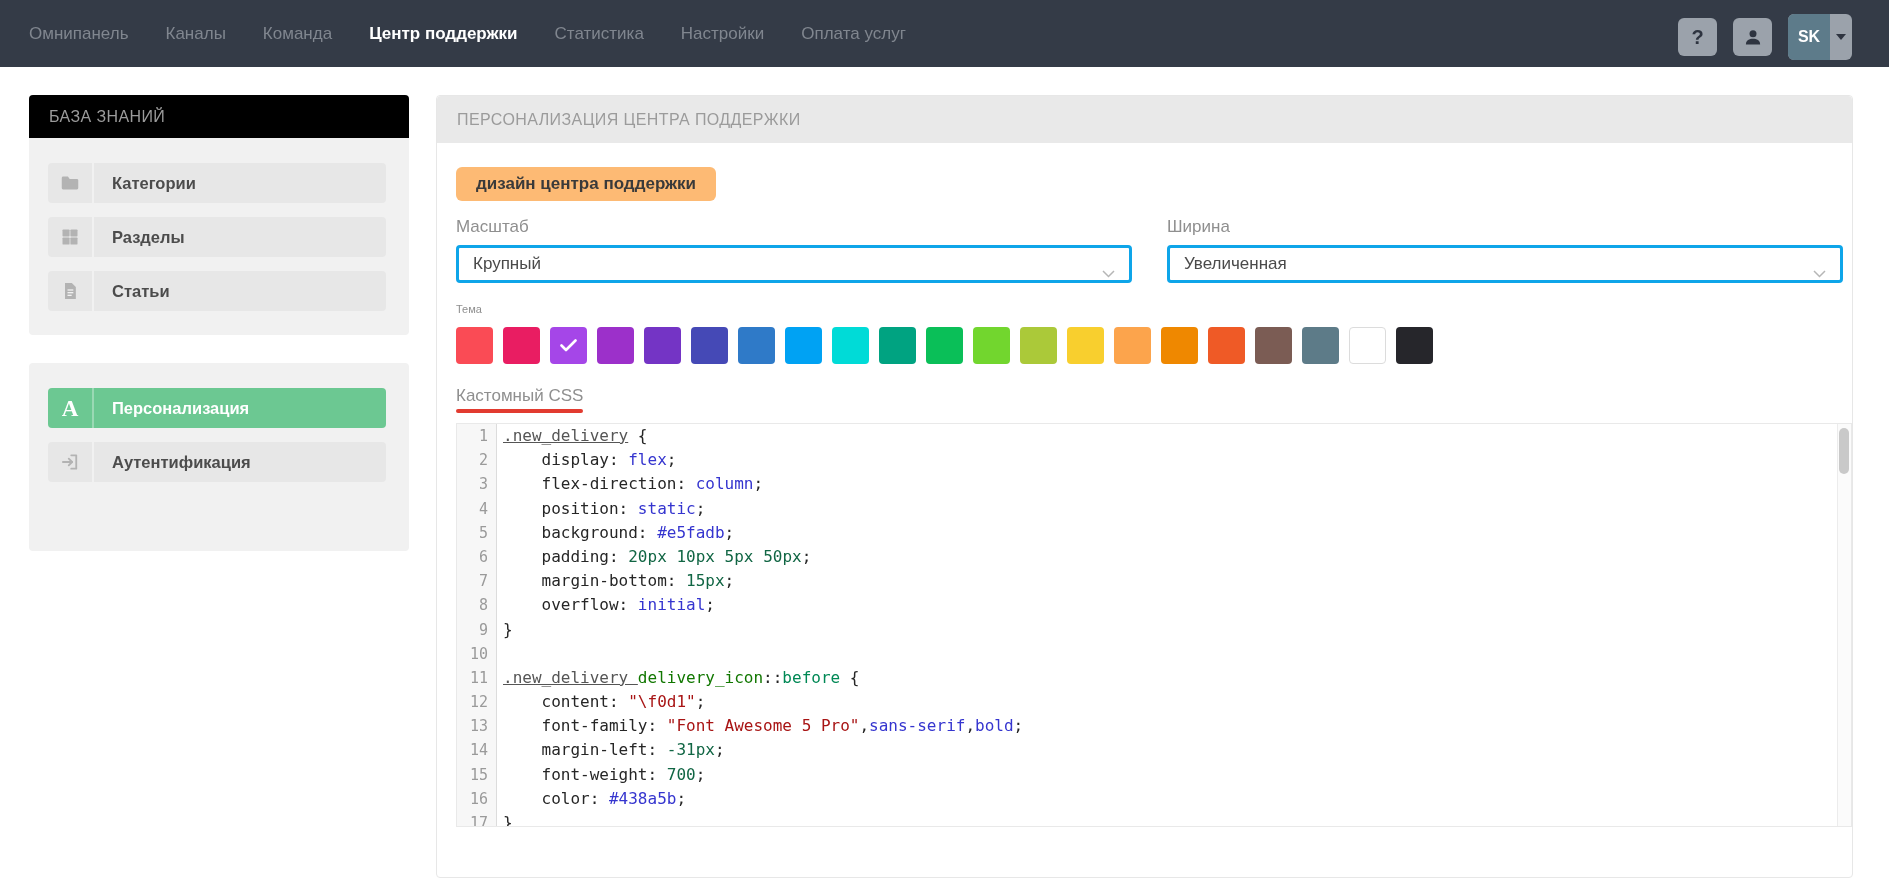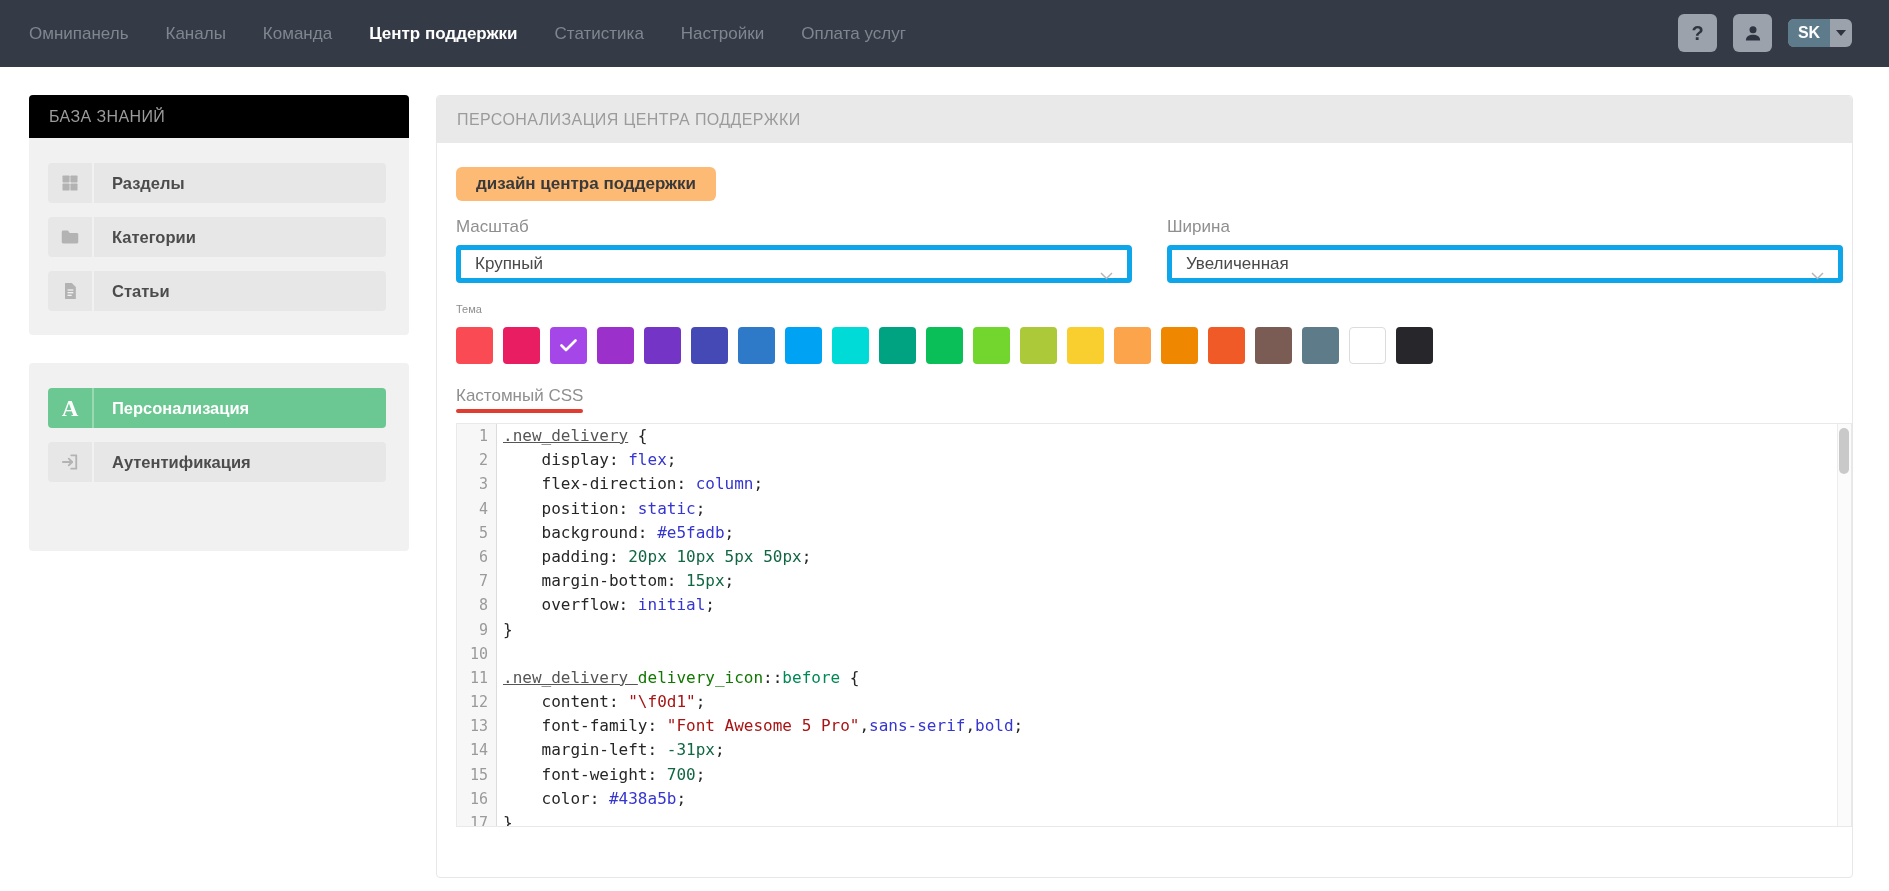--- a/index.html
+++ b/index.html
@@ -6,21 +6,21 @@
   html,body { width:1889px; height:891px; background:#ffffff; font-family:"Liberation Sans", sans-serif; overflow:hidden; }
 
   
   .topbar { position:absolute; left:0; top:0; width:1889px; height:67px; background:#343b47; display:flex; align-items:center; }
   .topnav { display:flex; align-items:center; gap:37px; padding-left:29px; }
   .topnav a { font-size:17px; color:#80868f; text-decoration:none; cursor:pointer; white-space:nowrap; }
   .topnav a.active { color:#ffffff; font-weight:bold; }
   .topbar-right { position:absolute; right:37px; top:14px; display:flex; gap:16px; align-items:center; }
   .tb-btn { width:39px; height:38px; border:none; border-radius:6px; background:#9ba2ab; color:#2e3440; font-size:20px; font-weight:bold; display:flex; align-items:center; justify-content:center; cursor:pointer; font-family:"Liberation Sans",sans-serif; }
   .tb-btn svg { display:block; }
-  .account-btn { height:28px; border:none; border-radius:6px; background:#9ba2ab; display:flex; align-items:stretch; overflow:hidden; cursor:pointer; padding:0; }
+  .account-btn { height:46px; border:none; border-radius:6px; background:#9ba2ab; display:flex; align-items:stretch; overflow:hidden; cursor:pointer; padding:0; }
   .account-initials { width:42px; background:#5d7b8a; color:#ffffff; font-size:16px; font-weight:bold; display:flex; align-items:center; justify-content:center; font-family:"Liberation Sans",sans-serif; }
   .account-caret { width:22px; display:flex; align-items:center; justify-content:center; }
   .caret-down { width:0; height:0; border-left:5px solid transparent; border-right:5px solid transparent; border-top:6px solid #2e3440; }
 
   
   .side-panel { position:absolute; left:29px; width:380px; background:#f1f1f1; border-radius:4px; }
   .panel-knowledge { top:95px; height:240px; }
   .panel-general  { top:363px; height:188px; }
   .side-header { height:43px; background:#000000; border-radius:4px 4px 0 0; display:flex; align-items:center; padding-left:20px; color:#9b9b9b; font-size:16px; letter-spacing:.4px; }
   .side-items { padding:25px 23px 0 19px; }
@@ -36,21 +36,21 @@
   
   .main-panel { position:absolute; left:436px; top:95px; width:1417px; height:783px; background:#ffffff; border:1px solid #e7e7e7; border-radius:4px; }
   .main-header { height:47px; background:#e9e9e9; border-radius:4px 4px 0 0; display:flex; align-items:center; padding-left:20px; color:#9b9b9b; font-size:16px; letter-spacing:.4px; }
   .main-body { padding:24px 0 0 19px; position:relative; }
 
   .design-tab { display:inline-block; height:34px; line-height:34px; padding:0 20px; background:#fdba74; border:none; border-radius:6px; font-size:17px; font-weight:bold; color:#3a3a3a; cursor:pointer; font-family:"Liberation Sans",sans-serif; }
 
   .form-row { display:flex; gap:35px; margin-top:16px; }
   .form-group { width:676px; }
   .form-label { font-size:17px; color:#8f8f8f; margin-bottom:8px; }
-  .select-box { position:relative; height:38px; border:5px solid #0ea5e9; border-radius:4px; background:#ffffff; display:flex; align-items:center; padding-left:14px; font-size:17px; color:#4a4a4a; cursor:pointer; }
+  .select-box { position:relative; height:38px; border:3px solid #0ea5e9; border-radius:4px; background:#ffffff; display:flex; align-items:center; padding-left:14px; font-size:17px; color:#4a4a4a; cursor:pointer; }
   .select-chevron { position:absolute; right:14px; top:15px; }
 
   .theme-label { font-size:11px; color:#8f8f8f; margin-top:20px; }
   .swatches { display:flex; gap:10px; margin-top:12px; }
   .swatch { width:37px; height:37px; border-radius:4px; cursor:pointer; position:relative; display:flex; align-items:center; justify-content:center; }
   .swatch.white { border:1px solid #dcdcdc; }
 
   .css-label { display:inline-block; font-size:17px; color:#8f8f8f; margin-top:22px; }
   .css-label::after { content:""; display:block; height:4px; background:#e23b30; border-radius:2px; margin-top:3px; }
 
@@ -100,38 +100,38 @@
         </span>
     </button>
   </div>
 </div>
 
 <div class="side-panel panel-knowledge">
   <div class="side-header">БАЗА ЗНАНИЙ</div>
   <div class="side-items">
     <div class="side-item">
       <span class="side-icon">
+        <svg width="22" height="22" viewBox="0 0 24 24" fill="#b3b3b3">
+            <path d="M3 6.5A1.5 1.5 0 0 1 4.5 5h5.2l2 2.6h7.8A1.5 1.5 0 0 1 21 9.1v8.4a1.5 1.5 0 0 1-1.5 1.5h-15A1.5 1.5 0 0 1 3 17.5z"></path>
+          </svg>
+      </span>
+      <span class="side-gap"></span>
+      <span class="side-label">Категории</span>
+    </div>
+    <div class="side-item">
+      <span class="side-icon">
         <svg width="20" height="20" viewBox="0 0 24 24" fill="#b3b3b3">
             <rect x="3" y="3" width="8.5" height="8.5" rx="1"></rect>
             <rect x="12.5" y="3" width="8.5" height="8.5" rx="1"></rect>
             <rect x="3" y="12.5" width="8.5" height="8.5" rx="1"></rect>
             <rect x="12.5" y="12.5" width="8.5" height="8.5" rx="1"></rect>
           </svg>
       </span>
       <span class="side-gap"></span>
       <span class="side-label">Разделы</span>
-    </div>
-    <div class="side-item">
-      <span class="side-icon">
-        <svg width="22" height="22" viewBox="0 0 24 24" fill="#b3b3b3">
-            <path d="M3 6.5A1.5 1.5 0 0 1 4.5 5h5.2l2 2.6h7.8A1.5 1.5 0 0 1 21 9.1v8.4a1.5 1.5 0 0 1-1.5 1.5h-15A1.5 1.5 0 0 1 3 17.5z"></path>
-          </svg>
-      </span>
-      <span class="side-gap"></span>
-      <span class="side-label">Категории</span>
     </div>
     <div class="side-item">
       <span class="side-icon">
         <svg width="20" height="20" viewBox="0 0 24 24">
             <path fill="#b3b3b3" d="M6 2.5h8.2L19 7.3V21.5H6z"></path>
             <rect x="9" y="10" width="7" height="1.6" fill="#f1f1f1"></rect>
             <rect x="9" y="13.2" width="7" height="1.6" fill="#f1f1f1"></rect>
             <rect x="9" y="16.4" width="5" height="1.6" fill="#f1f1f1"></rect>
           </svg>
       </span>

